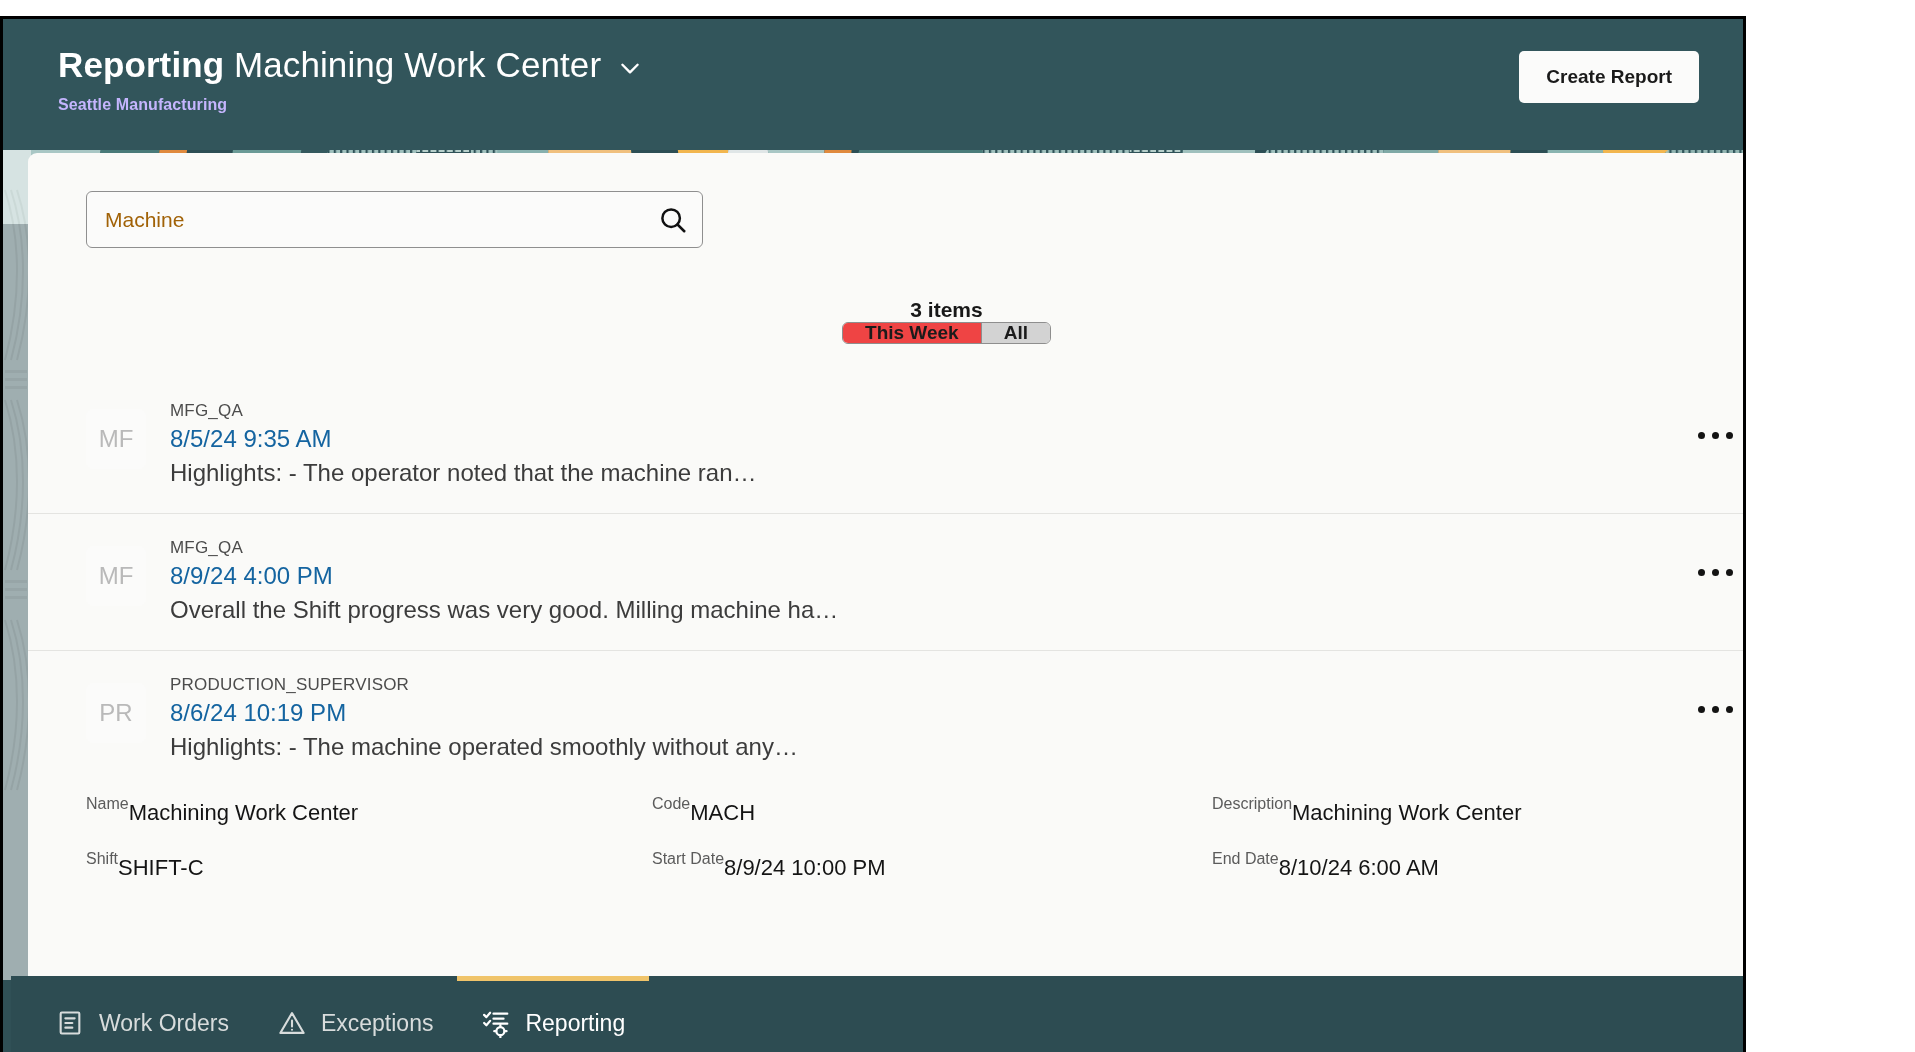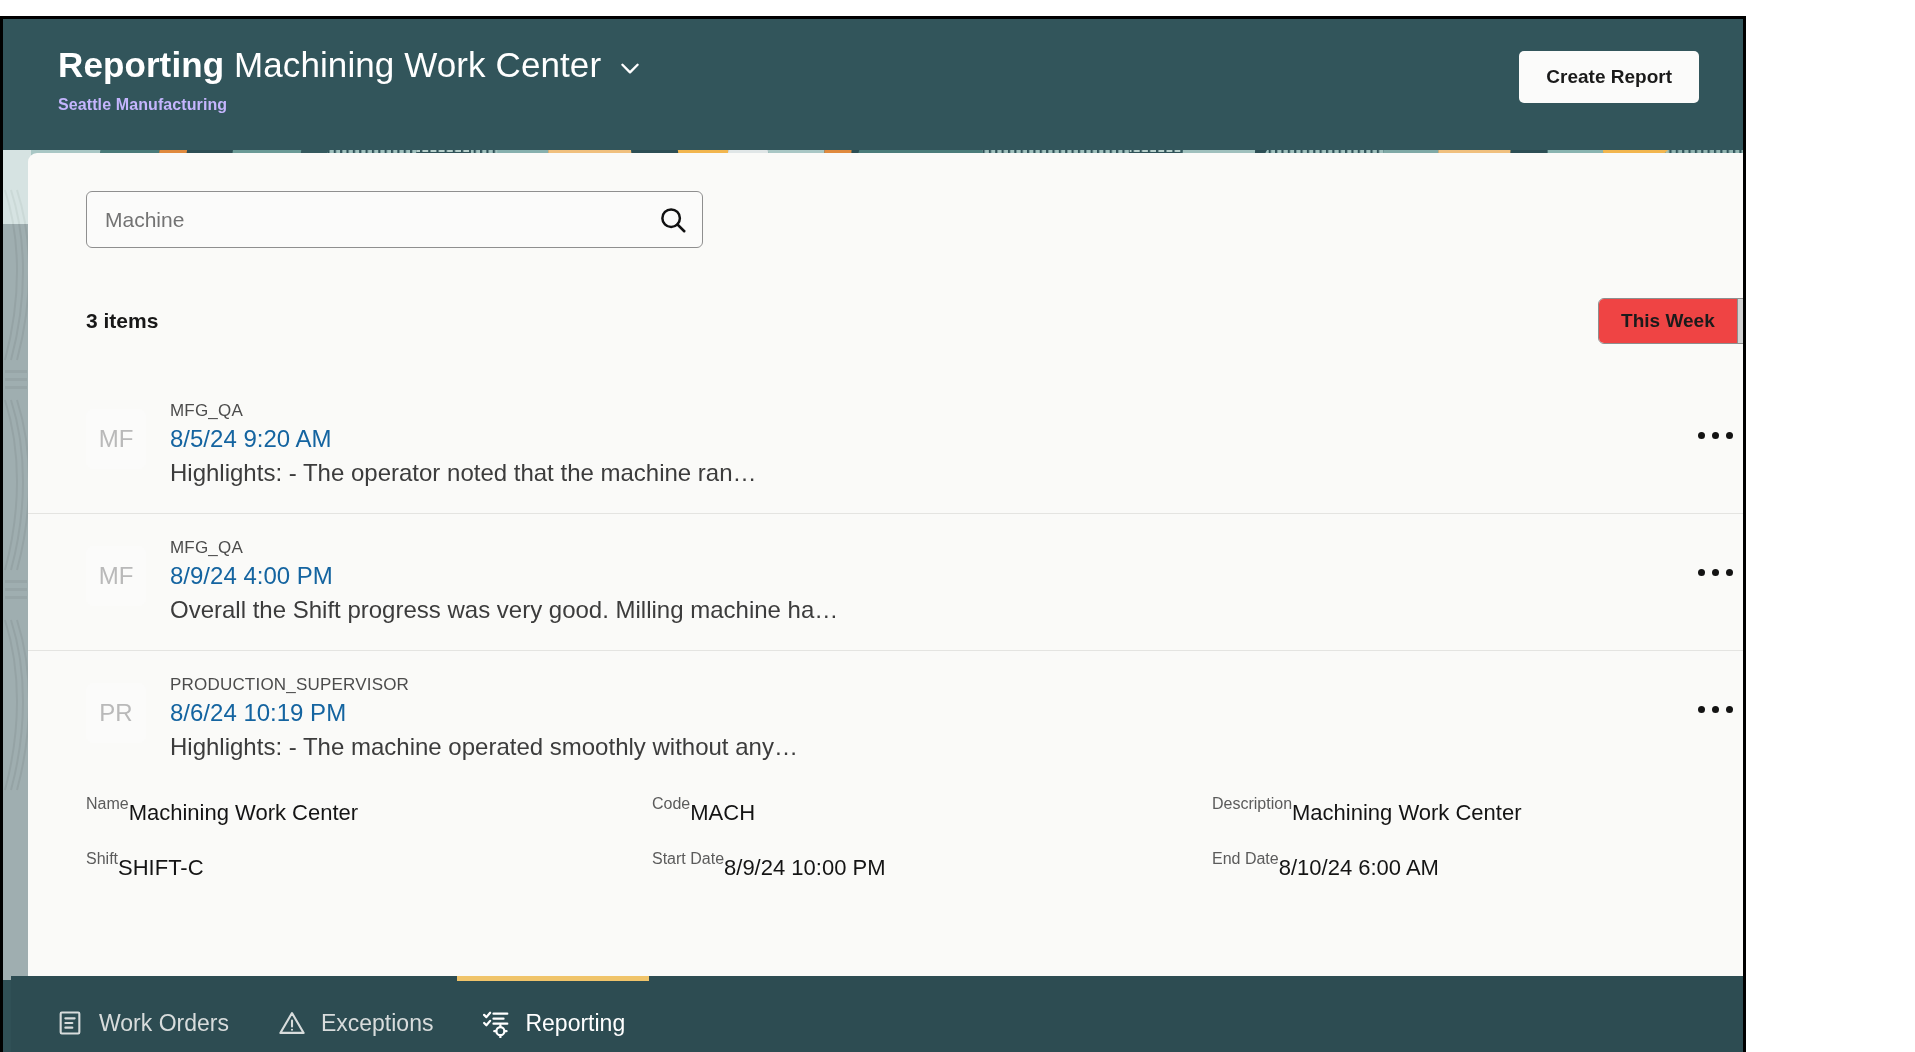--- a/index.html
+++ b/index.html
@@ -104,40 +104,41 @@
     width: 617px;
     height: 57px;
   }
   .search-input {
     width: 100%; height: 100%;
     background: #fbfbfa;
     border: 1px solid #8f8f8f;
     border-radius: 6px;
     font-family: "Liberation Sans", sans-serif;
     font-size: 21px;
-    color: #737373;
+    color: #a16207;
     padding: 0 58px 0 18px;
     outline: none;
   }
   .search-icon-btn {
     position: absolute;
     right: 14px; top: 50%;
     transform: translateY(-50%);
     width: 32px; height: 32px;
     background: none; border: none; cursor: pointer;
     display: flex; align-items: center; justify-content: center;
     padding: 0;
   }
 
   .list-meta-row {
     display: flex;
     align-items: center;
     justify-content: space-between;
     margin-top: 50px;
     height: 46px;
+    flex-direction: column;
   }
   .items-count { font-size: 21px; font-weight: 700; color: #181818; }
 
   .segmented {
     display: flex;
     border: 1px solid #8e8e8e;
     border-radius: 6px;
     overflow: hidden;
     height: 46px;
   }
@@ -351,21 +352,21 @@
         </div>
       </div>
     </div>
 
     <div class="list">
 
       <div class="list-row">
         <div class="avatar">MF</div>
         <div class="row-body">
           <div class="row-user">MFG_QA</div>
-          <div class="row-date">8/5/24 9:20 AM</div>
+          <div class="row-date">8/5/24 9:35 AM</div>
           <div class="row-snippet">Highlights: - The operator noted that the machine ran…</div>
         </div>
         <div class="row-actions">
           <button class="icon-btn">
             <span class="dots">
                 <i></i>
                 <i></i>
                 <i></i>
               </span>
           </button>

